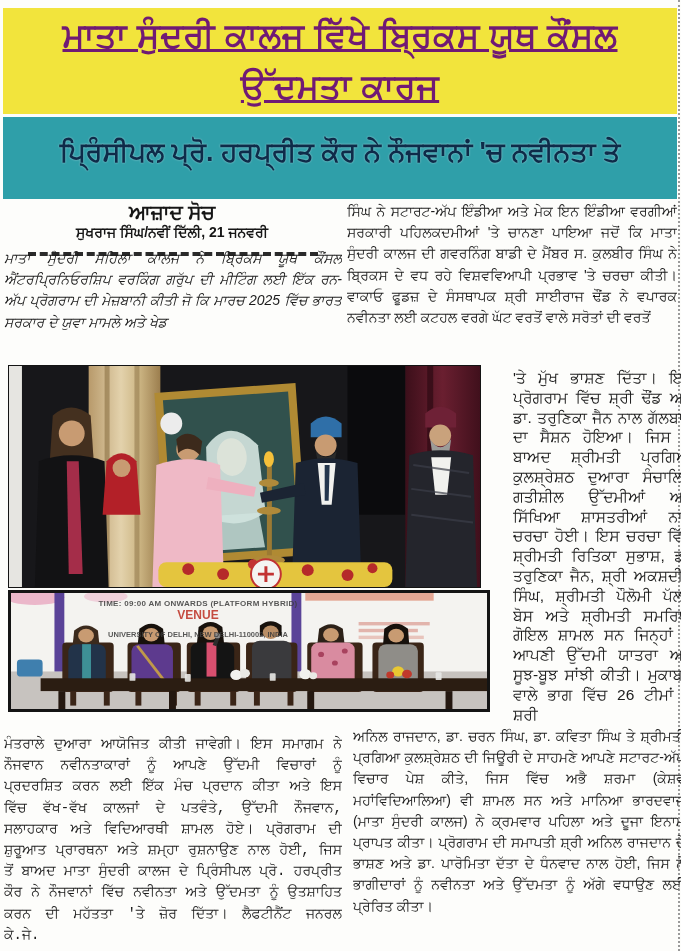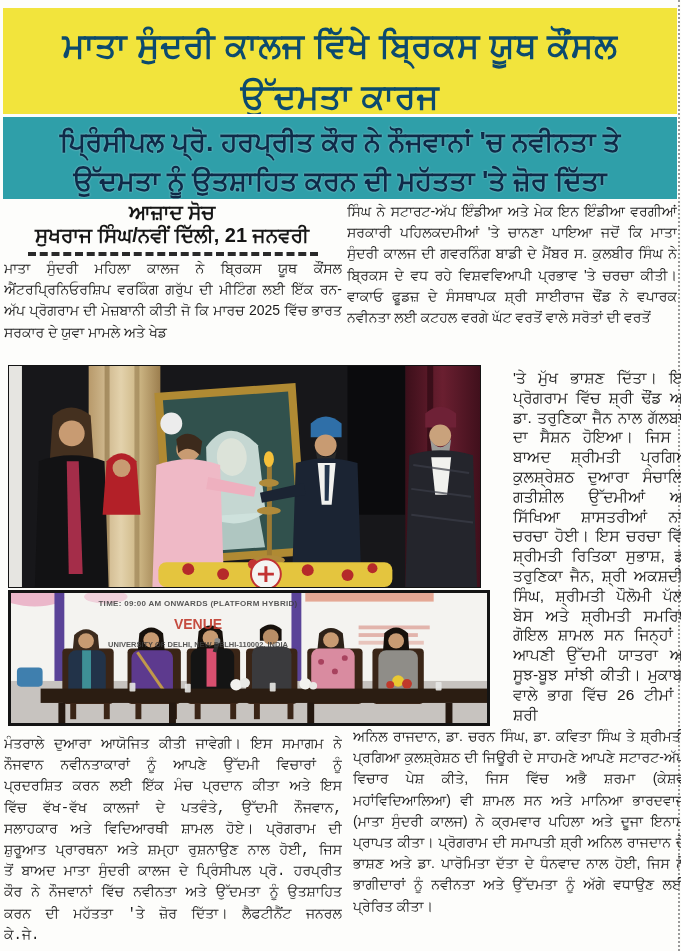--- a/index.html
+++ b/index.html
@@ -10,85 +10,84 @@
     background:#fdfdfb; overflow:hidden; color:#1a1a1a;
   }
   .page-rule {
     position:absolute; top:0; bottom:0; right:1px; width:0;
     border-right:2px dotted #9a9a9a;
   }
   
   .headline-band {
     position:absolute; left:3px; top:8px; width:674px; height:106px;
     background:#f2e43c; text-align:center;
-    font-weight:bold; font-size:34px; line-height:51px; color:#0c4a6e;
-    padding-top:12px; letter-spacing:0.5px; overflow:hidden;
+    font-weight:bold; font-size:34px; line-height:51px; color:#701a75;
+    padding-top:2px; letter-spacing:0.5px; overflow:hidden;text-decoration:underline;
   }
   .subhead-band {
     position:absolute; left:3px; top:117px; width:674px; height:82px;
     background:#2f9fa9; text-align:center;
     font-weight:bold; font-size:27px; line-height:39px; color:#0e2b49;
-    padding-top:6px; overflow:hidden;
+    padding-top:16px; overflow:hidden;
     text-shadow:0 0 2px rgba(255,255,255,0.55);
   }
   
   .paper-name {
     position:absolute; left:4px; top:201px; width:336px; text-align:center;
     font-weight:bold; font-size:20px; color:#161616;
   }
   .byline {
     position:absolute; left:4px; top:224px; width:336px; text-align:center;
-    font-weight:bold; font-size:20px; color:#161616;
+    font-weight:bold; font-size:14px; color:#161616;
   }
   .byline-rule {
     position:absolute; left:28px; top:252px; width:290px; height:0;
     border-top:4px dashed #2a2a2a;
   }
   
   .body-txt {
     position:absolute; font-size:14px; line-height:21.2px;
     text-align:justify; color:#1c1c1c; overflow:hidden;
   }
-  .left-intro   { left:4px;   top:258px; width:338px; height:102px; }
+  .left-intro   { left:4px;   top:248px; width:338px; height:102px;font-style:italic; }
   .right-top    { left:347px; top:201px; width:330px; height:163px; }
   .right-narrow { left:497px; top:368px; width:180px; height:354px;
                   font-size:15.5px; line-height:19.8px;margin-left:16px; }
   .right-bottom { left:353px; top:726px; width:332px; height:222px; }
   .left-bottom  { left:4px;   top:734px; width:338px; height:214px;font-family:Liberation Mono, monospace; }
   
   .photo1 {
     position:absolute; left:8px; top:365px; width:473px; height:223px;
     border:1px solid #141414; background:#17171a; overflow:hidden;
   }
   .photo2 {
-    position:absolute; left:8px; top:590px; width:482px; height:136px;
+    position:absolute; left:8px; top:590px; width:482px; height:122px;
     border:3px solid #141414; background:#f3f2ef; overflow:hidden;
   }
   .photo1 svg, .photo2 svg { position:absolute; left:0; top:0; width:100%; height:100%; }
   .banner-text { position:absolute; left:52px; top:6px; width:270px; text-align:center; color:#3c3c3c; }
   .banner-time    { font-size:8px;  font-weight:bold; letter-spacing:0.3px; opacity:0.85; }
-  .banner-venue   { margin-top:8px; font-size:14px; font-weight:bold; color:#c03a2e; opacity:0.9; }
+  .banner-venue   { margin-top:0; font-size:12px; font-weight:bold; color:#c03a2e; opacity:0.9; }
   .banner-college { margin-top:1px; font-size:11.5px; font-weight:bold; color:#2b2b2b; }
   .banner-address { margin-top:8px; font-size:7.5px; font-weight:bold; opacity:0.85; }
 </style>
 </head>
 <body>
 
 <div class="page">
 
   <div class="page-rule"></div>
 
   <div class="headline-band">
     <div>ਮਾਤਾ ਸੁੰਦਰੀ ਕਾਲਜ ਵਿੱਖੇ ਬ੍ਰਿਕਸ ਯੂਥ ਕੌਂਸਲ ਉੱਦਮਤਾ ਕਾਰਜ</div>
     <div>ਸਮੂਹ ਦੀ ਮੀਟਿੰਗ ਲਈ ਰਨ-ਅੱਪ ਪ੍ਰੋਗਰਾਮ ਕਰਵਾਇਆ</div>
   </div>
 
   <div class="subhead-band">
     <div>ਪ੍ਰਿੰਸੀਪਲ ਪ੍ਰੋ. ਹਰਪ੍ਰੀਤ ਕੌਰ ਨੇ ਨੌਜਵਾਨਾਂ 'ਚ ਨਵੀਨਤਾ ਤੇ</div>
-    <div>ਉੱਦਮਤਾ ਨੂੰ ਉਤਸ਼ਾਹਿਤ ਕਰਨ ਦੀ ਮਹੱਤਤਾ 'ਤੇ ਜ਼ੋਰ ਦਿੱਤਾ</div>
   </div>
 
   <div class="paper-name">ਆਜ਼ਾਦ ਸੋਚ</div>
   <div class="byline">ਸੁਖਰਾਜ ਸਿੰਘ/ਨਵੀਂ ਦਿੱਲੀ, 21 ਜਨਵਰੀ</div>
   <div class="byline-rule"></div>
 
   <div class="body-txt left-intro">ਮਾਤਾ ਸੁੰਦਰੀ ਮਹਿਲਾ ਕਾਲਜ ਨੇ ਬ੍ਰਿਕਸ ਯੂਥ ਕੌਂਸਲ ਐਂਟਰਪ੍ਰਿਨਿਓਰਸ਼ਿਪ ਵਰਕਿੰਗ ਗਰੁੱਪ ਦੀ ਮੀਟਿੰਗ ਲਈ ਇੱਕ ਰਨ-ਅੱਪ ਪ੍ਰੋਗਰਾਮ ਦੀ ਮੇਜ਼ਬਾਨੀ ਕੀਤੀ ਜੋ ਕਿ ਮਾਰਚ 2025 ਵਿੱਚ ਭਾਰਤ ਸਰਕਾਰ ਦੇ ਯੁਵਾ ਮਾਮਲੇ ਅਤੇ ਖੇਡ</div>
   <div class="body-txt right-top">ਸਿੰਘ ਨੇ ਸਟਾਰਟ-ਅੱਪ ਇੰਡੀਆ ਅਤੇ ਮੇਕ ਇਨ ਇੰਡੀਆ ਵਰਗੀਆਂ ਸਰਕਾਰੀ ਪਹਿਲਕਦਮੀਆਂ 'ਤੇ ਚਾਨਣਾ ਪਾਇਆ ਜਦੋਂ ਕਿ ਮਾਤਾ ਸੁੰਦਰੀ ਕਾਲਜ ਦੀ ਗਵਰਨਿੰਗ ਬਾਡੀ ਦੇ ਮੈਂਬਰ ਸ. ਕੁਲਬੀਰ ਸਿੰਘ ਨੇ ਬ੍ਰਿਕਸ ਦੇ ਵਧ ਰਹੇ ਵਿਸ਼ਵਵਿਆਪੀ ਪ੍ਰਭਾਵ 'ਤੇ ਚਰਚਾ ਕੀਤੀ। ਵਾਕਾਓ ਫੂਡਜ਼ ਦੇ ਸੰਸਥਾਪਕ ਸ਼੍ਰੀ ਸਾਈਰਾਜ ਢੌਂਡ ਨੇ ਵਪਾਰਕ ਨਵੀਨਤਾ ਲਈ ਕਟਹਲ ਵਰਗੇ ਘੱਟ ਵਰਤੋਂ ਵਾਲੇ ਸਰੋਤਾਂ ਦੀ ਵਰਤੋਂ</div>
   <div class="body-txt right-narrow">'ਤੇ ਮੁੱਖ ਭਾਸ਼ਣ ਦਿੱਤਾ। ਇਸ ਪ੍ਰੋਗਰਾਮ ਵਿੱਚ ਸ਼੍ਰੀ ਢੌਂਡ ਅਤੇ ਡਾ. ਤਰੁਣਿਕਾ ਜੈਨ ਨਾਲ ਗੱਲਬਾਤ ਦਾ ਸੈਸ਼ਨ ਹੋਇਆ। ਜਿਸ ਤੋਂ ਬਾਅਦ ਸ਼੍ਰੀਮਤੀ ਪ੍ਰਗਿਆ ਕੁਲਸ਼੍ਰੇਸ਼ਠ ਦੁਆਰਾ ਸੰਚਾਲਿਤ ਗਤੀਸ਼ੀਲ ਉੱਦਮੀਆਂ ਅਤੇ ਸਿੱਖਿਆ ਸ਼ਾਸਤਰੀਆਂ ਨਾਲ ਚਰਚਾ ਹੋਈ। ਇਸ ਚਰਚਾ ਵਿੱਚ ਸ਼੍ਰੀਮਤੀ ਰਿਤਿਕਾ ਸੁਭਾਸ਼, ਡਾ. ਤਰੁਣਿਕਾ ਜੈਨ, ਸ਼੍ਰੀ ਅਕਸ਼ਦੀਪ ਸਿੰਘ, ਸ਼੍ਰੀਮਤੀ ਪੌਲੋਮੀ ਪੱਲਵ ਬੋਸ ਅਤੇ ਸ਼੍ਰੀਮਤੀ ਸਮਰਿਧੀ ਗੋਇਲ ਸ਼ਾਮਲ ਸਨ ਜਿਨ੍ਹਾਂ ਨੇ ਆਪਣੀ ਉੱਦਮੀ ਯਾਤਰਾ ਅਤੇ ਸੂਝ-ਬੂਝ ਸਾਂਝੀ ਕੀਤੀ। ਮੁਕਾਬਲੇ ਵਾਲੇ ਭਾਗ ਵਿੱਚ 26 ਟੀਮਾਂ ਨੇ ਸ਼੍ਰੀ</div>
   <div class="body-txt right-bottom">ਅਨਿਲ ਰਾਜਦਾਨ, ਡਾ. ਚਰਨ ਸਿੰਘ, ਡਾ. ਕਵਿਤਾ ਸਿੰਘ ਤੇ ਸ਼੍ਰੀਮਤੀ ਪ੍ਰਗਿਆ ਕੁਲਸ਼੍ਰੇਸ਼ਠ ਦੀ ਜਿਊਰੀ ਦੇ ਸਾਹਮਣੇ ਆਪਣੇ ਸਟਾਰਟ-ਅੱਪ ਵਿਚਾਰ ਪੇਸ਼ ਕੀਤੇ, ਜਿਸ ਵਿੱਚ ਅਭੈ ਸ਼ਰਮਾ (ਕੇਸ਼ਵ ਮਹਾਂਵਿਦਿਆਲਿਆ) ਵੀ ਸ਼ਾਮਲ ਸਨ ਅਤੇ ਮਾਨਿਆ ਭਾਰਦਵਾਜ (ਮਾਤਾ ਸੁੰਦਰੀ ਕਾਲਜ) ਨੇ ਕ੍ਰਮਵਾਰ ਪਹਿਲਾ ਅਤੇ ਦੂਜਾ ਇਨਾਮ ਪ੍ਰਾਪਤ ਕੀਤਾ। ਪ੍ਰੋਗਰਾਮ ਦੀ ਸਮਾਪਤੀ ਸ਼੍ਰੀ ਅਨਿਲ ਰਾਜਦਾਨ ਦੇ ਭਾਸ਼ਣ ਅਤੇ ਡਾ. ਪਾਰੋਮਿਤਾ ਦੱਤਾ ਦੇ ਧੰਨਵਾਦ ਨਾਲ ਹੋਈ, ਜਿਸ ਨੇ ਭਾਗੀਦਾਰਾਂ ਨੂੰ ਨਵੀਨਤਾ ਅਤੇ ਉੱਦਮਤਾ ਨੂੰ ਅੱਗੇ ਵਧਾਉਣ ਲਈ ਪ੍ਰੇਰਿਤ ਕੀਤਾ।</div>

